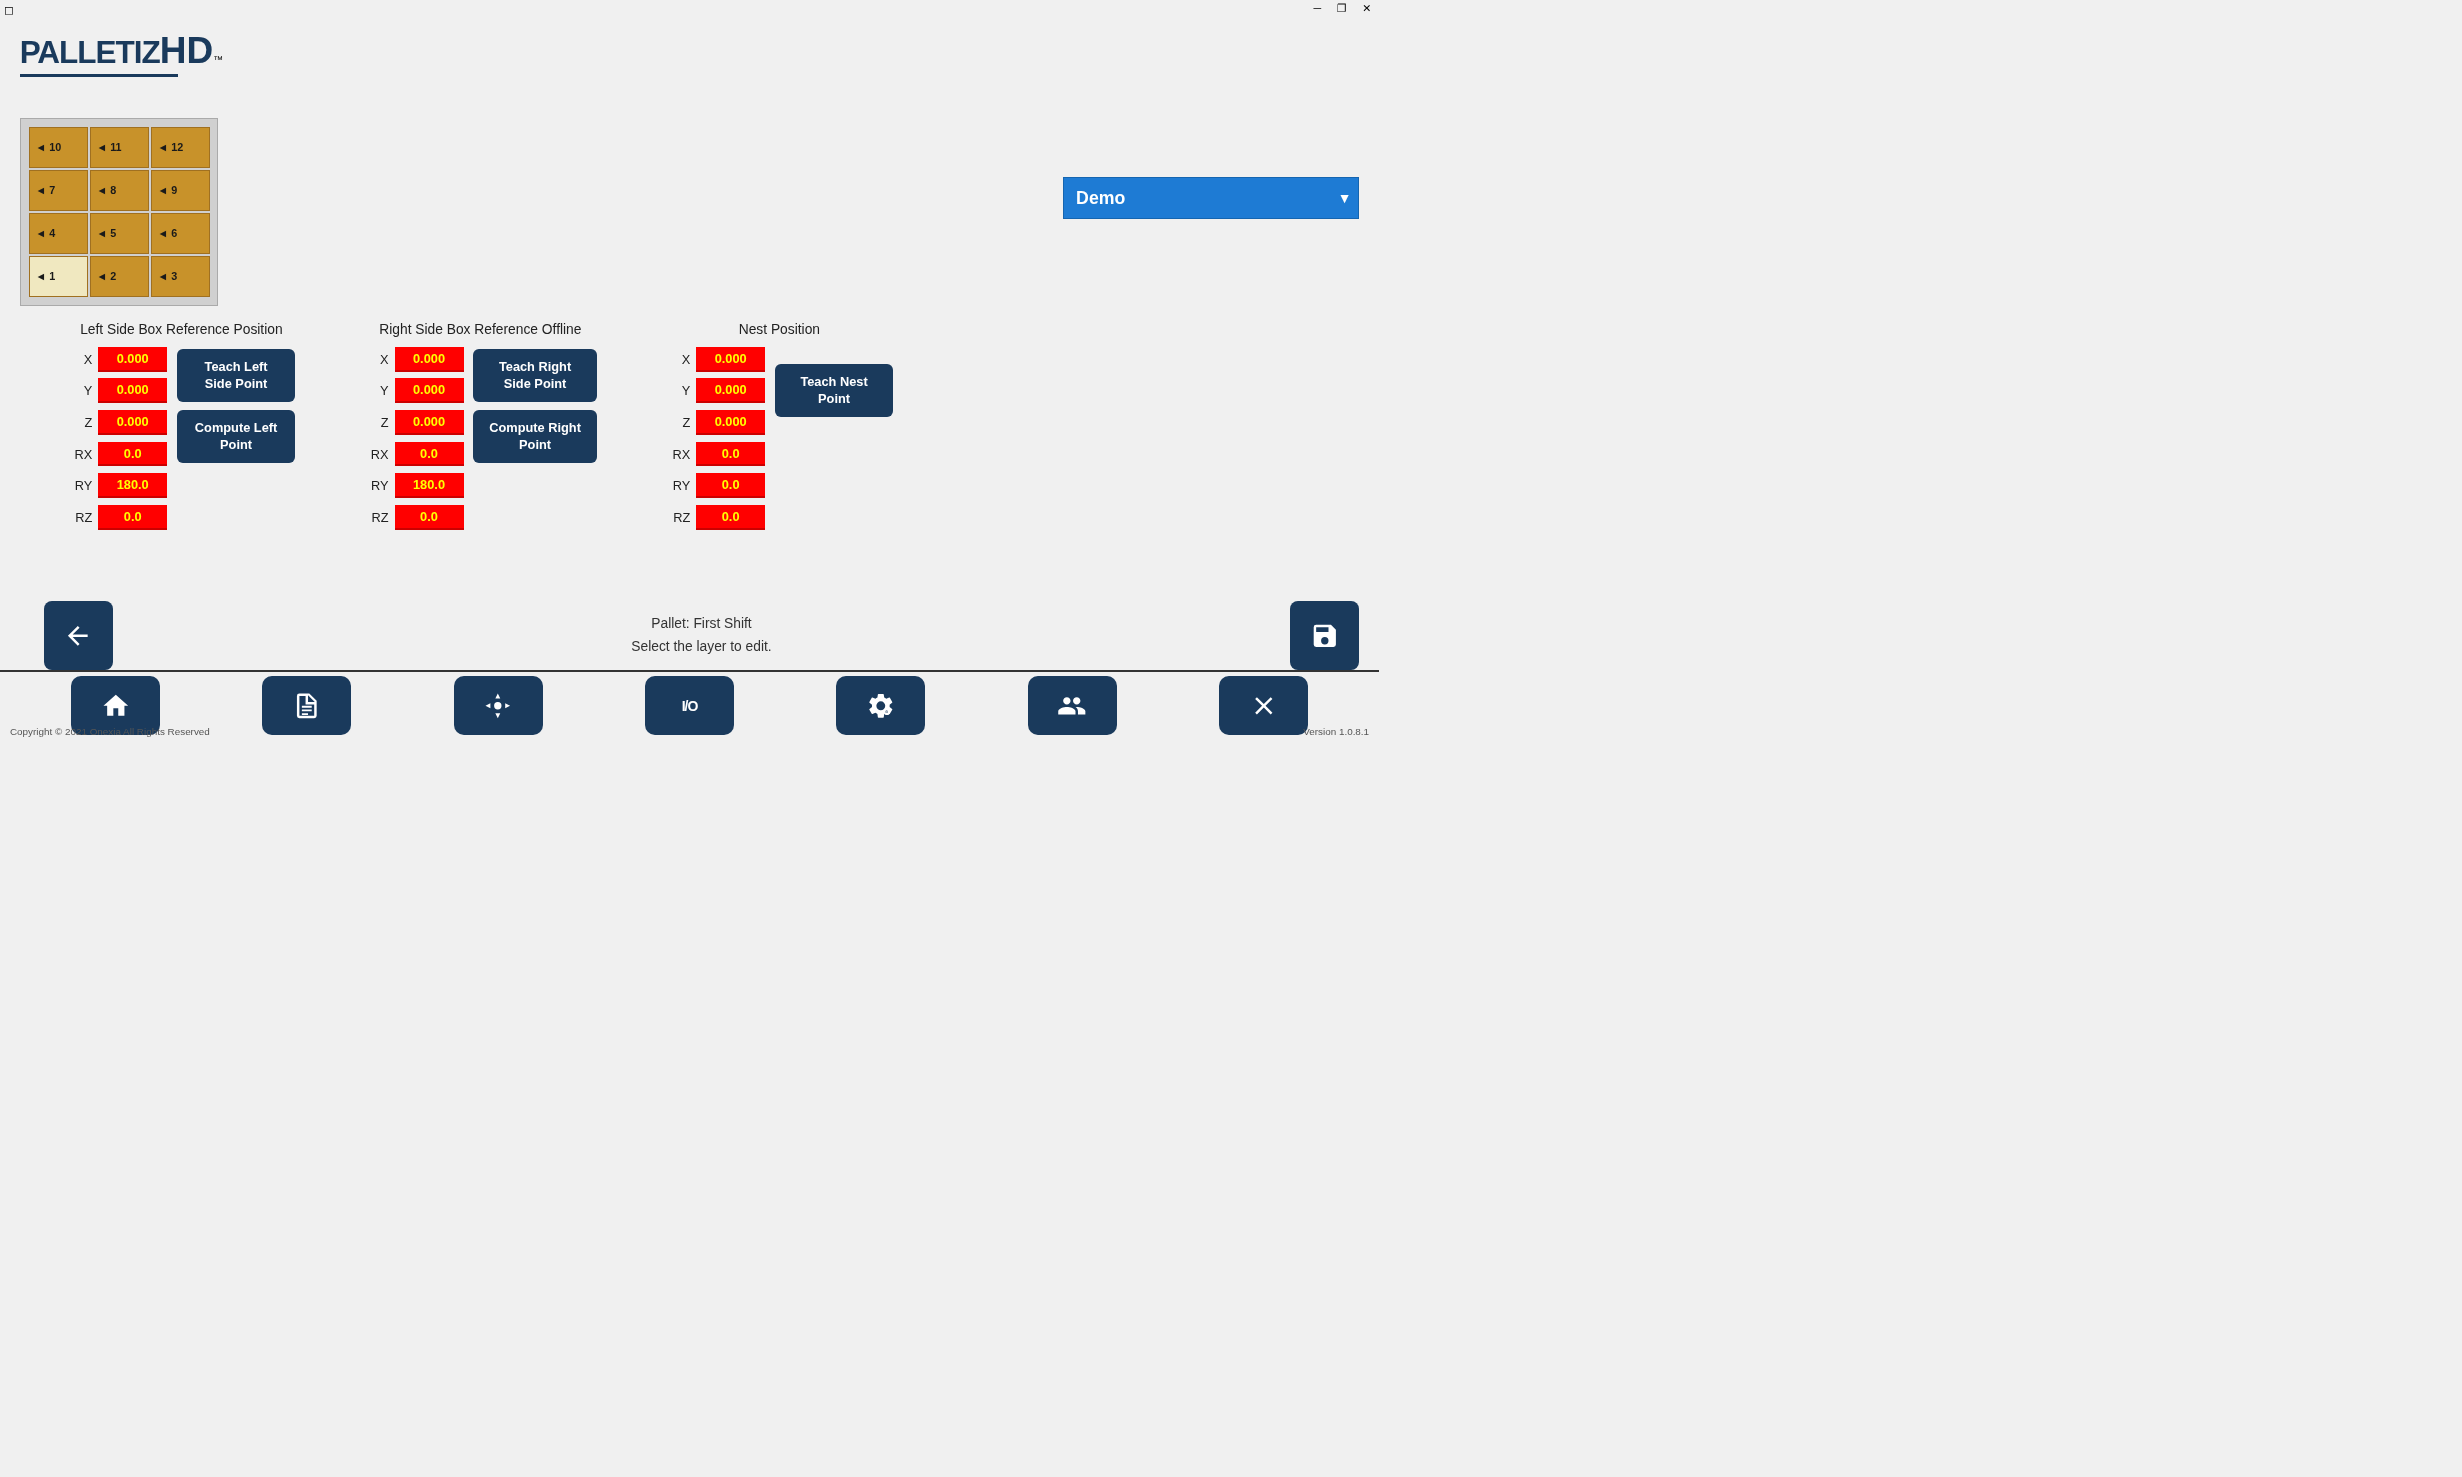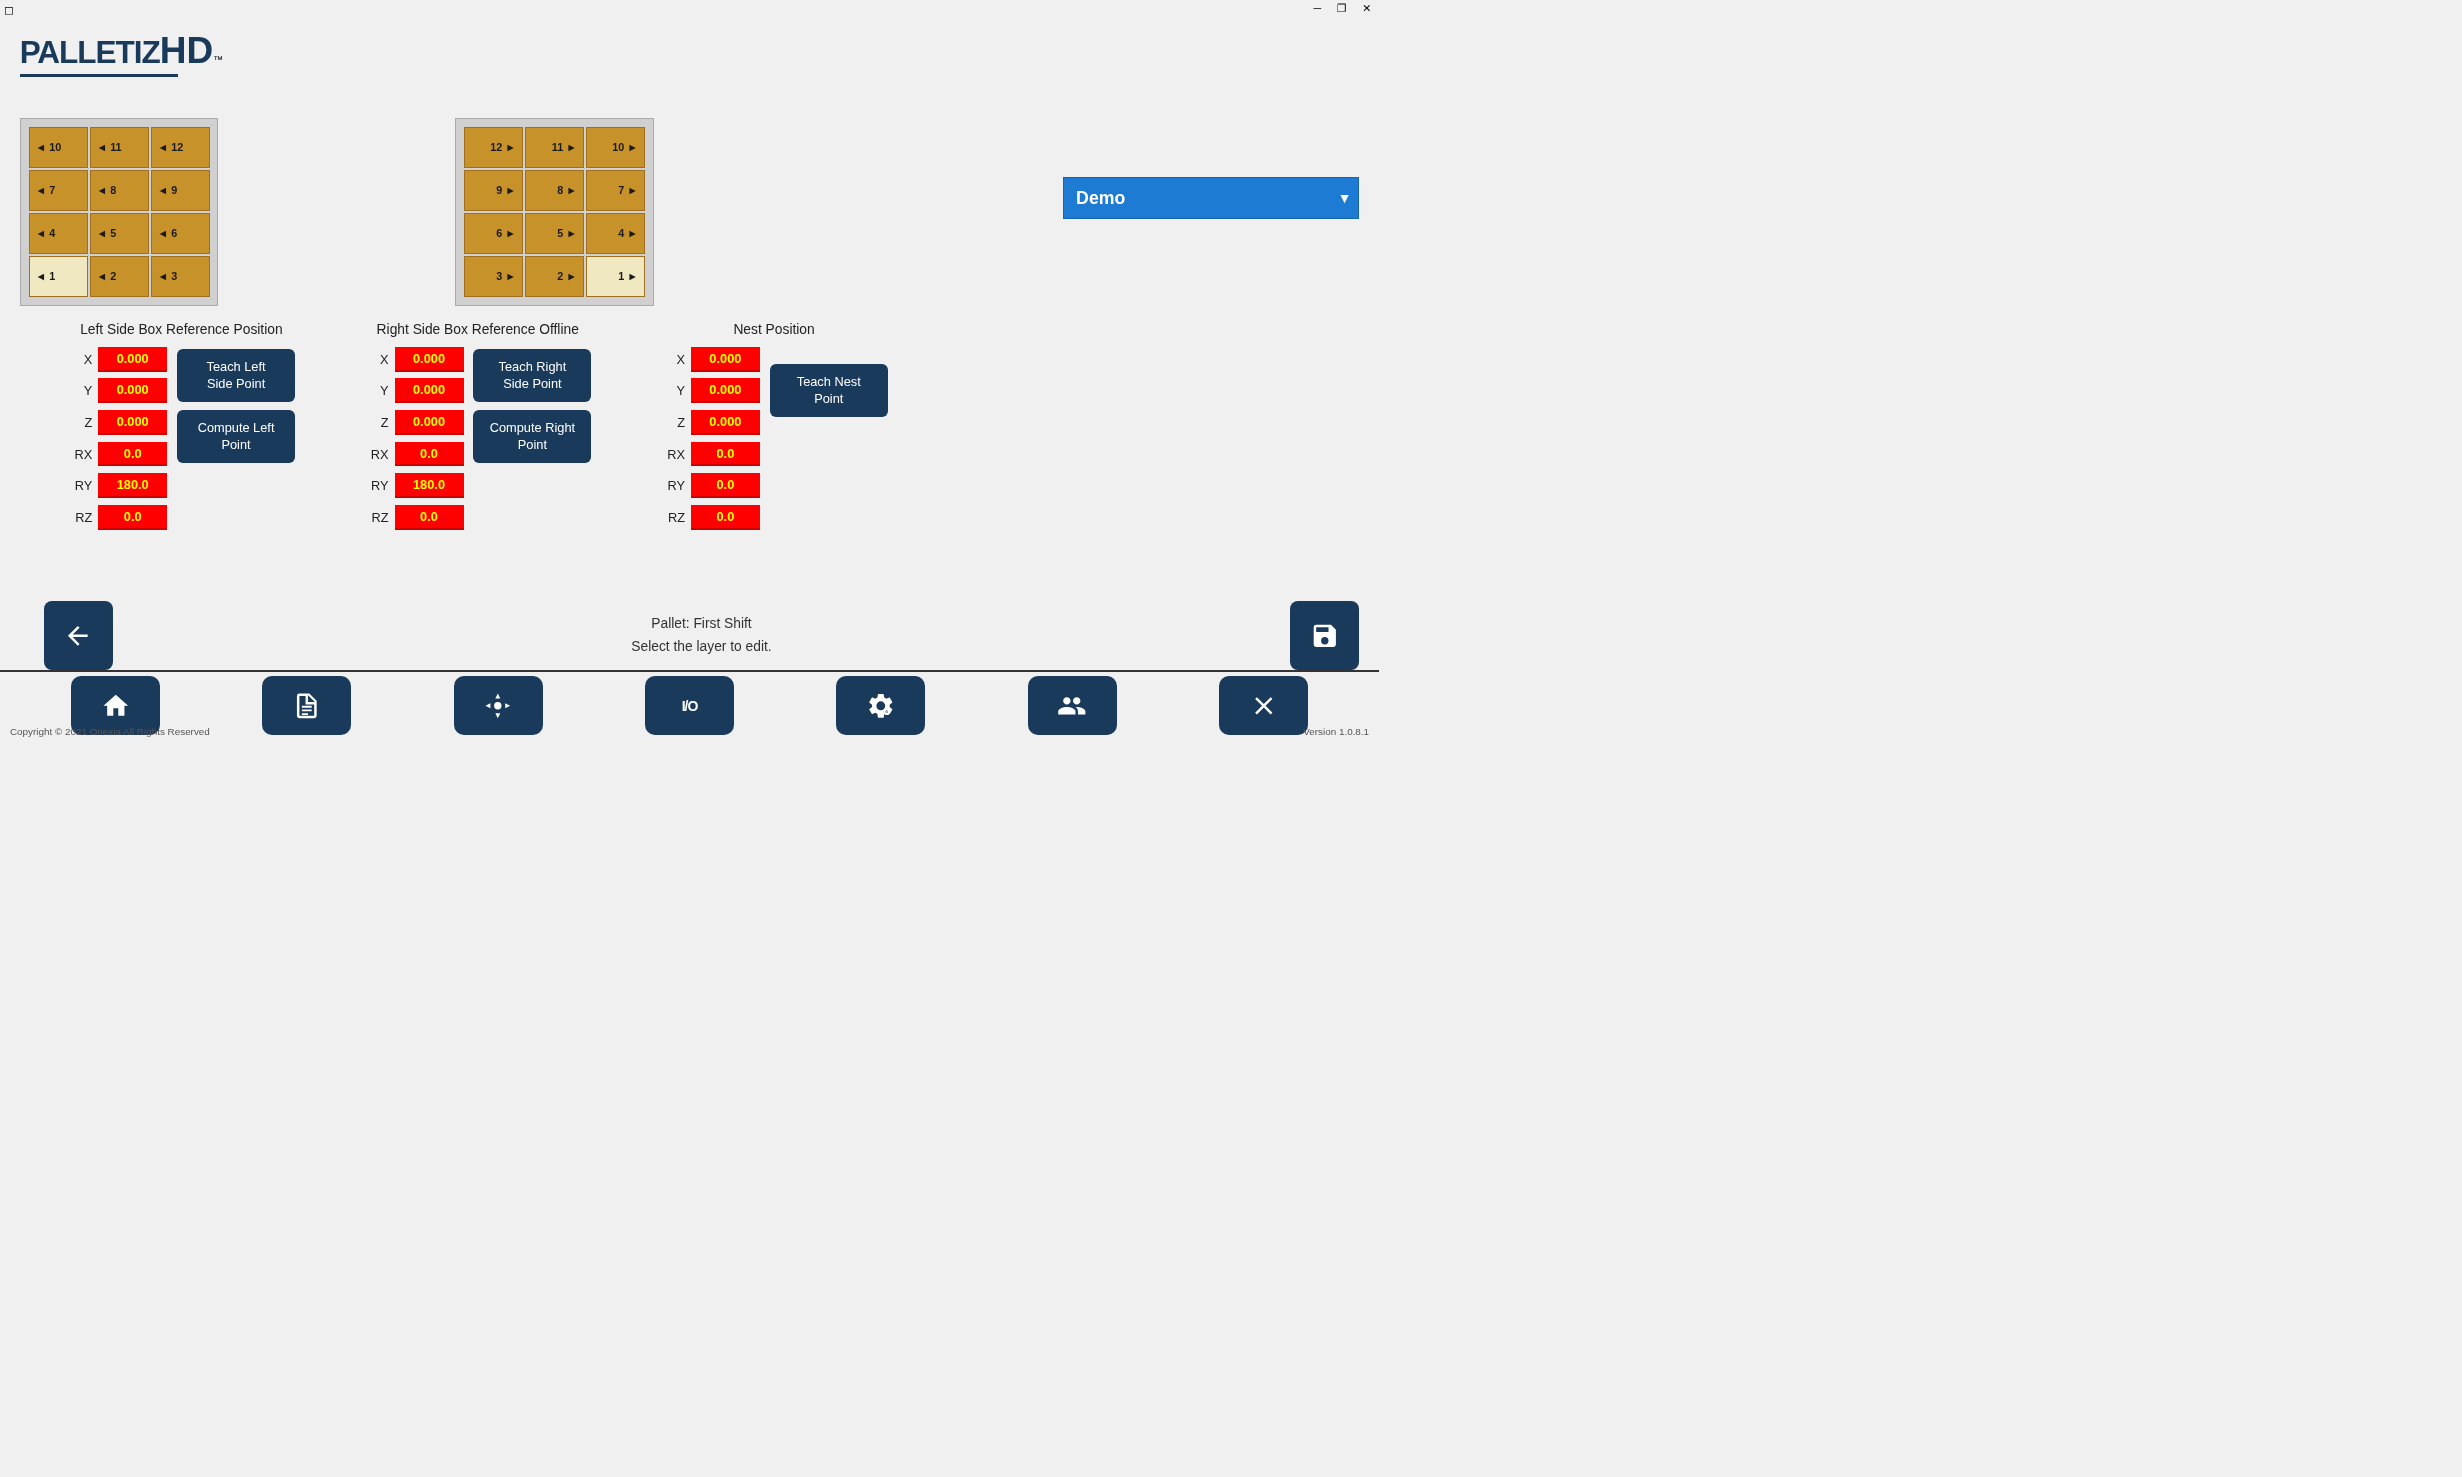--- a/index.html
+++ b/index.html
@@ -212,21 +212,21 @@
       flex-direction: column;
       gap: 7.9px;
       margin-top: 4.9px;
     }
     .action-btn {
       background: #1a3a5c;
       color: white;
       border: none;
       padding: 9.9px 15.8px;
       font-size: 12.8px;
-      font-weight: normal;
+      font-weight: bold;
       cursor: pointer;
       border-radius: 5.9px;
       text-align: center;
       min-width: 118px;
       line-height: 1.3;
     }
     
     .bottom-info {
       position: absolute;
       bottom: 69px;
@@ -358,36 +358,20 @@
           <div class="pallet-cell">◄ 5</div>
           <div class="pallet-cell">◄ 6</div>
           <div class="pallet-cell active">◄ 1</div>
           <div class="pallet-cell">◄ 2</div>
           <div class="pallet-cell">◄ 3</div>
         </div>
     </div>
 
     <div style="width:197px;"></div>
 
-    <div class="pallet-grid-container">
-      <div class="pallet-grid" id="right-grid">
-      <div class="pallet-cell pallet-cell-right">12 ►</div>
-          <div class="pallet-cell pallet-cell-right">11 ►</div>
-          <div class="pallet-cell pallet-cell-right">10 ►</div>
-          <div class="pallet-cell pallet-cell-right">9 ►</div>
-          <div class="pallet-cell pallet-cell-right">8 ►</div>
-          <div class="pallet-cell pallet-cell-right">7 ►</div>
-          <div class="pallet-cell pallet-cell-right">6 ►</div>
-          <div class="pallet-cell pallet-cell-right">5 ►</div>
-          <div class="pallet-cell pallet-cell-right">4 ►</div>
-          <div class="pallet-cell pallet-cell-right">3 ►</div>
-          <div class="pallet-cell pallet-cell-right">2 ►</div>
-          <div class="pallet-cell pallet-cell-right active">1 ►</div>
-        </div>
-    </div>
 
     <div class="spacer"></div>
 
     <div class="dropdown-wrapper">
       <select class="demo-dropdown">
         <option>Demo</option>
       </select>
       <span class="dropdown-arrow">▼</span>
     </div>
   </div>

